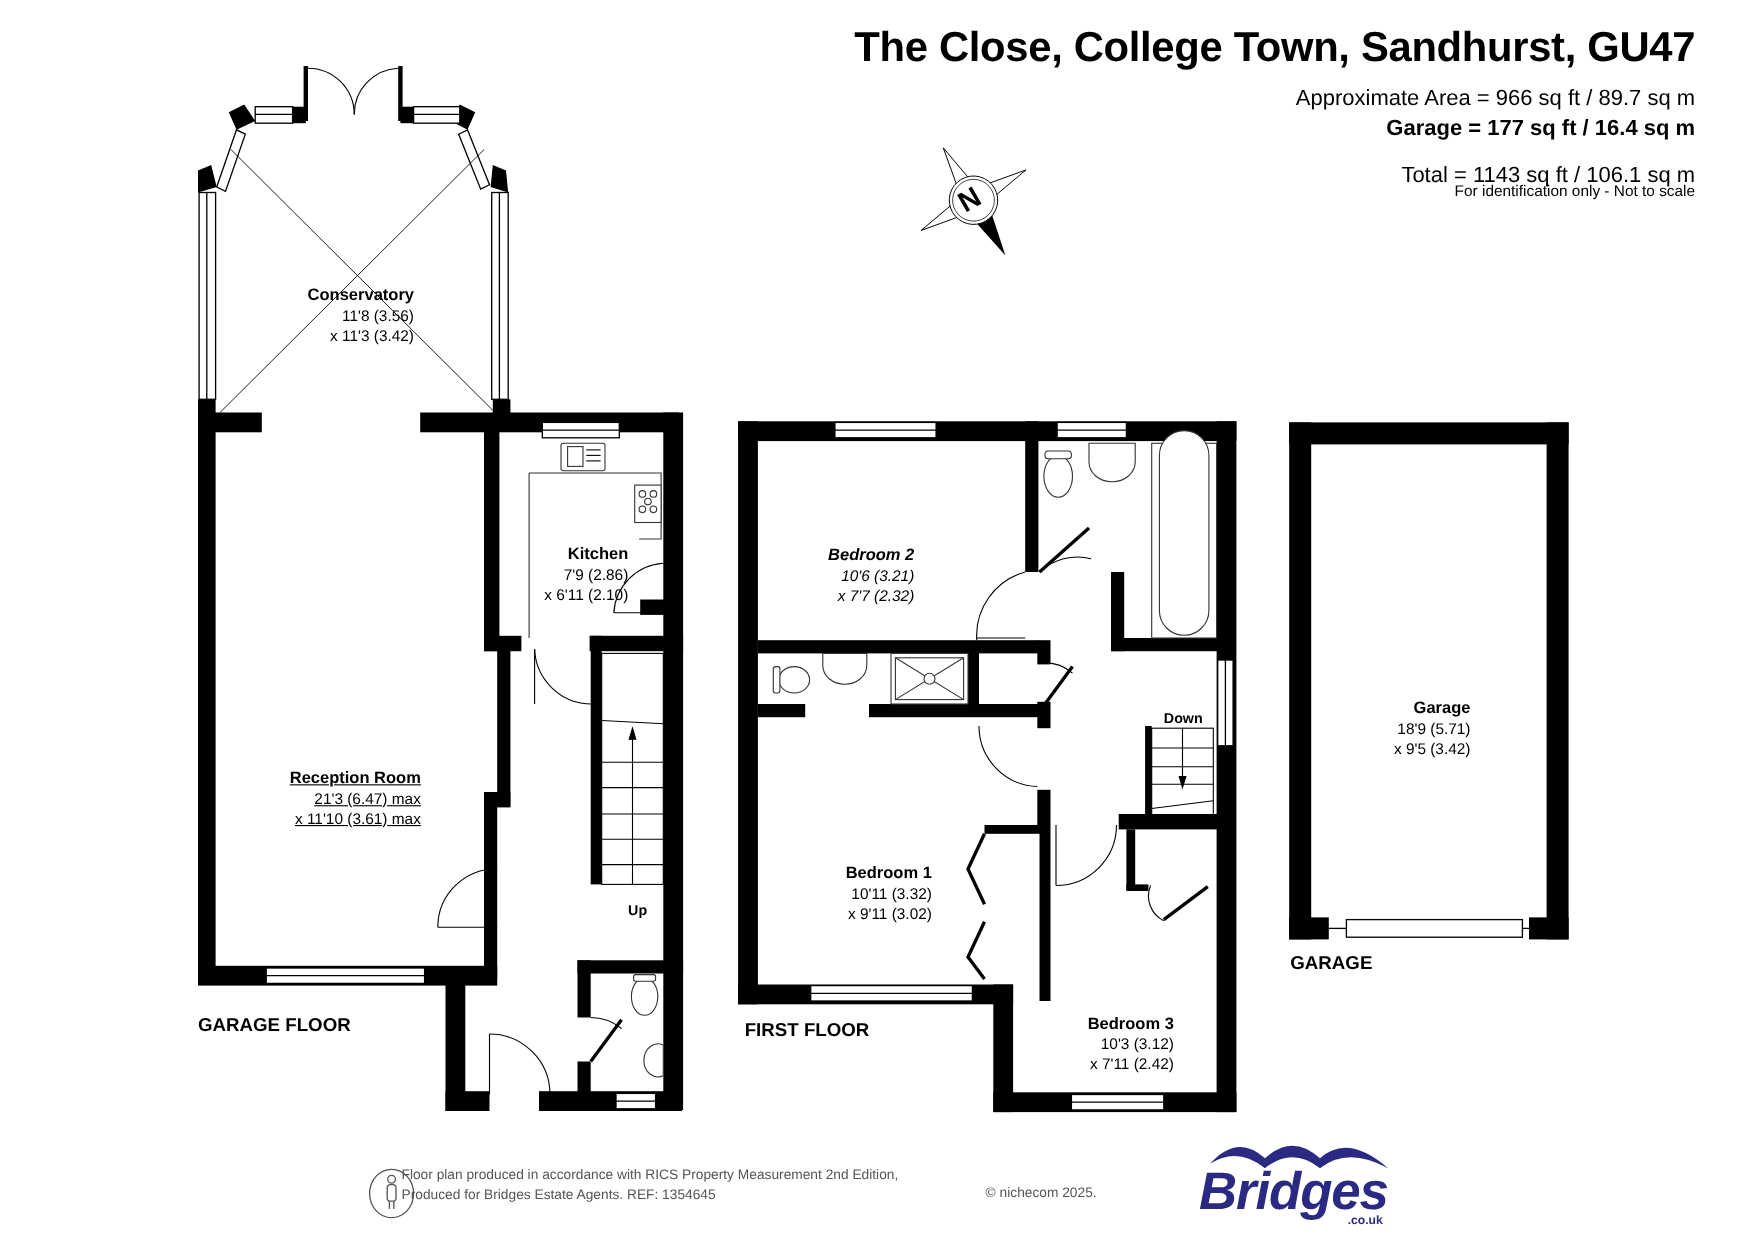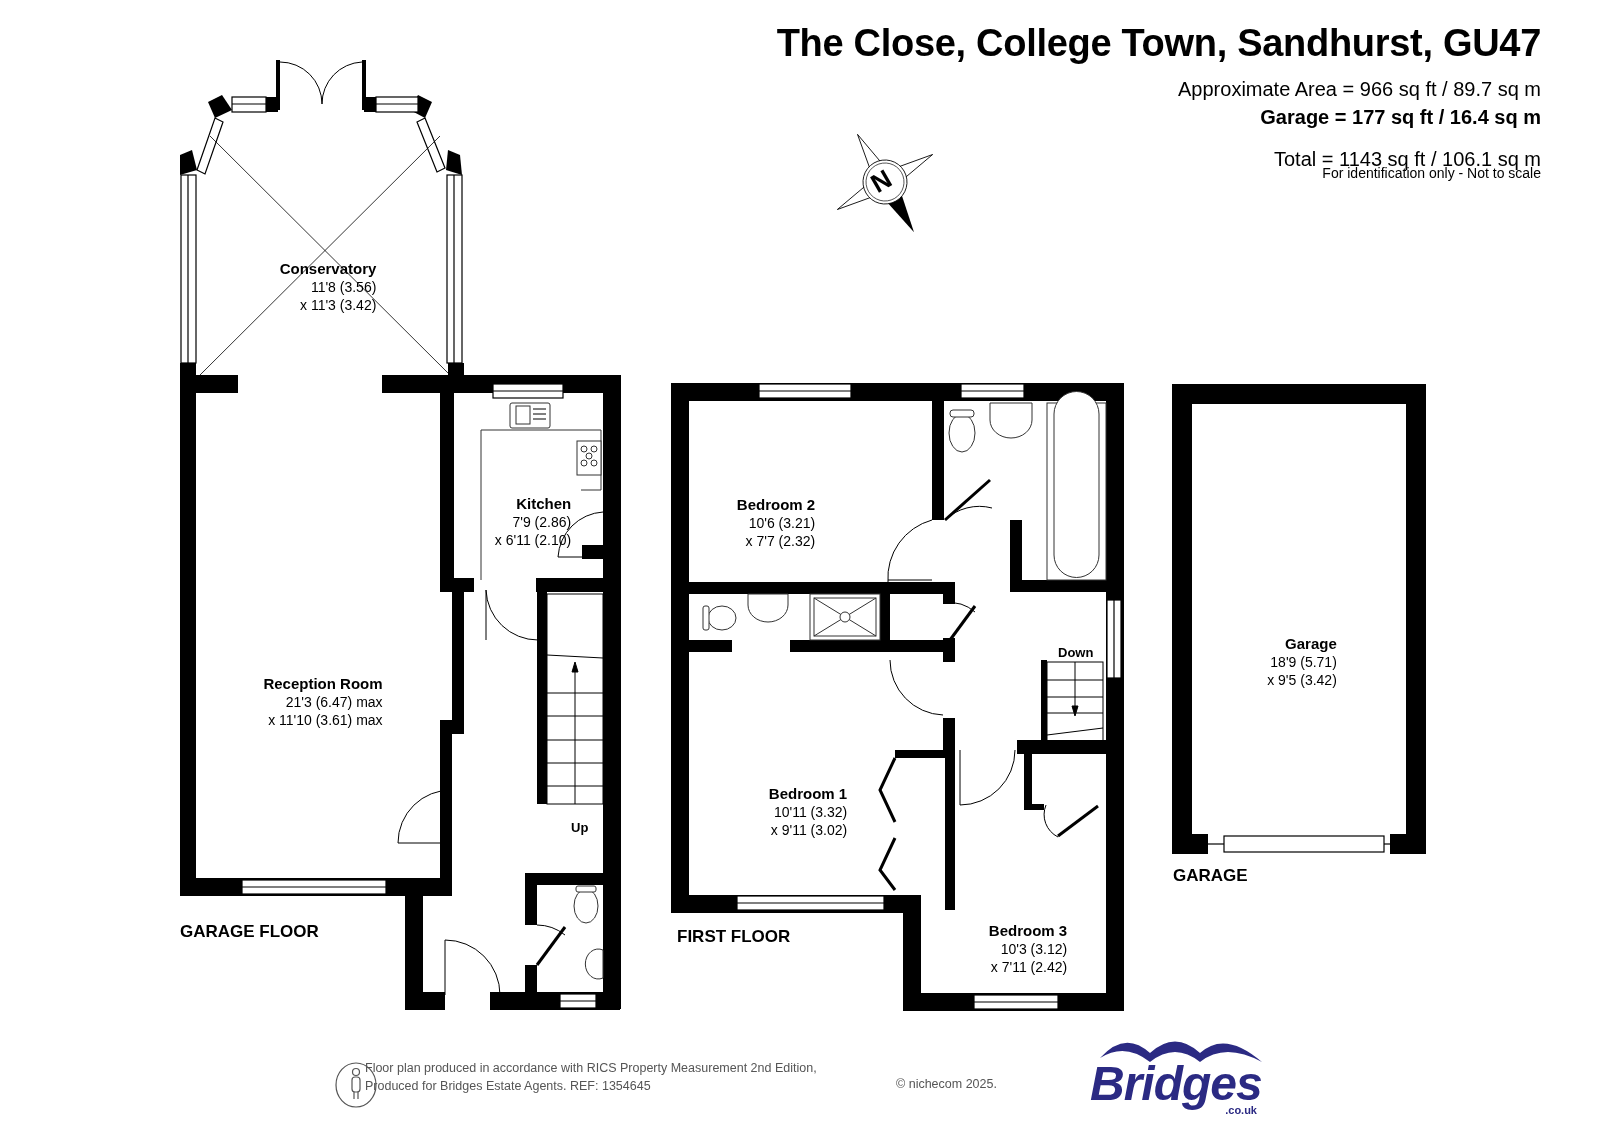--- a/index.html
+++ b/index.html
@@ -253,29 +253,29 @@
 <div class="abs room" style="left:328px; top:228px;">
   <div class="name">Conservatory</div>
   <div>11'8 (3.56)</div>
   <div>x 11'3 (3.42)</div>
 </div>
 <div class="abs room" style="left:533px; top:463px;">
   <div class="name">Kitchen</div>
   <div>7'9 (2.86)</div>
   <div>x 6'11 (2.10)</div>
 </div>
-<div class="abs room" style="left:323px; top:643px;">
+<div class="abs room" style="left:323px; top:667px;text-decoration:underline;">
   <div class="name">Reception Room</div>
   <div>21'3 (6.47) max</div>
   <div>x 11'10 (3.61) max</div>
 </div>
 <div class="abs stair-label" style="left:571px; top:820px;">Up</div>
 <div class="abs floor-label" style="left:180px; top:922px;">GARAGE FLOOR</div>
 
-<div class="abs room" style="left:776px; top:464px;">
+<div class="abs room" style="left:792px; top:464px;font-style:italic;">
   <div class="name">Bedroom 2</div>
   <div>10'6 (3.21)</div>
   <div>x 7'7 (2.32)</div>
 </div>
 <div class="abs room" style="left:808px; top:753px;">
   <div class="name">Bedroom 1</div>
   <div>10'11 (3.32)</div>
   <div>x 9'11 (3.02)</div>
 </div>
 <div class="abs room" style="left:1028px; top:890px;">

